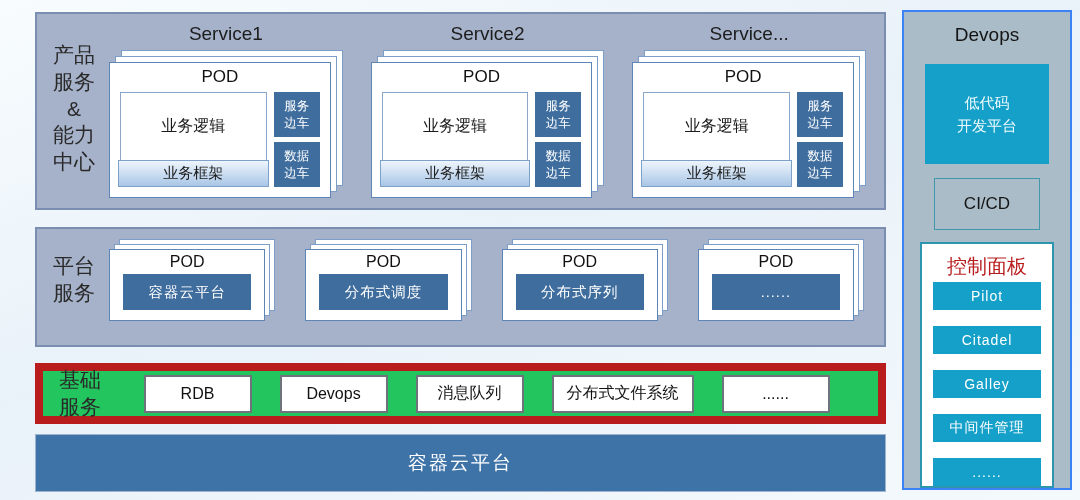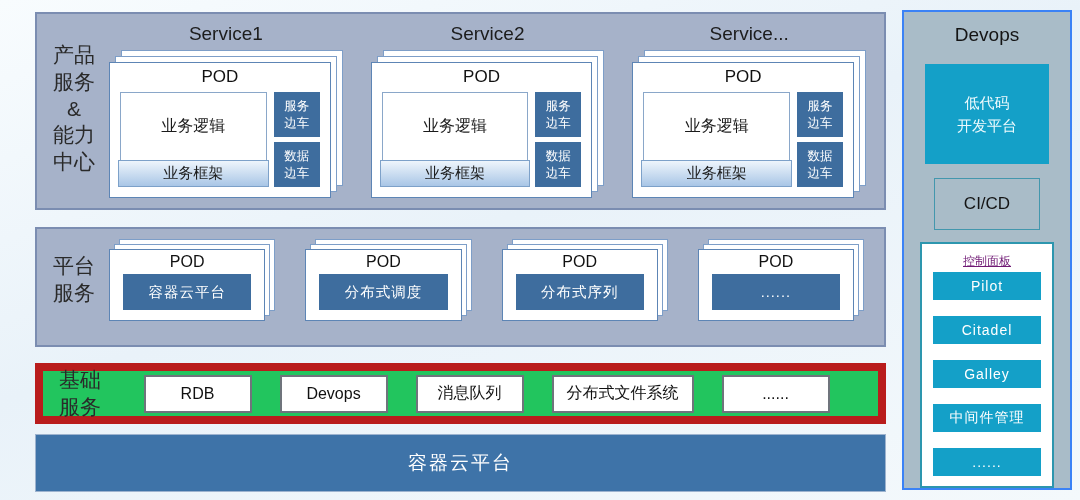--- a/index.html
+++ b/index.html
@@ -98,21 +98,21 @@
     text-align:center;
   }
   .cicd {
     margin:14px 30px 0; height:52px; border:1.5px solid #4397ad; color:#141414;
     font-size:17px; display:flex; align-items:center; justify-content:center;
   }
   .panel {
     margin:12px 16px 0; height:246px; background:#fff; border:2px solid #2d96ae;
     padding:6px 11px 10px; display:flex; flex-direction:column;
   }
-  .panel-title { text-align:center; font-size:12px; color:#701a75; padding:3px 0 2px;text-decoration:underline; }
+  .panel-title { text-align:center; font-size:20px; color:#b91c1c; padding:3px 0 2px; }
   .panel-items { flex:1; display:flex; flex-direction:column; justify-content:flex-end;gap:16px; }
   .panel-btn {
     height:28px; background:#14a0c8; color:#fff; font-size:14px; letter-spacing:1px;
     display:flex; align-items:center; justify-content:center;
   }
 </style>
 </head>
 <body>
 
 <div class="main">

